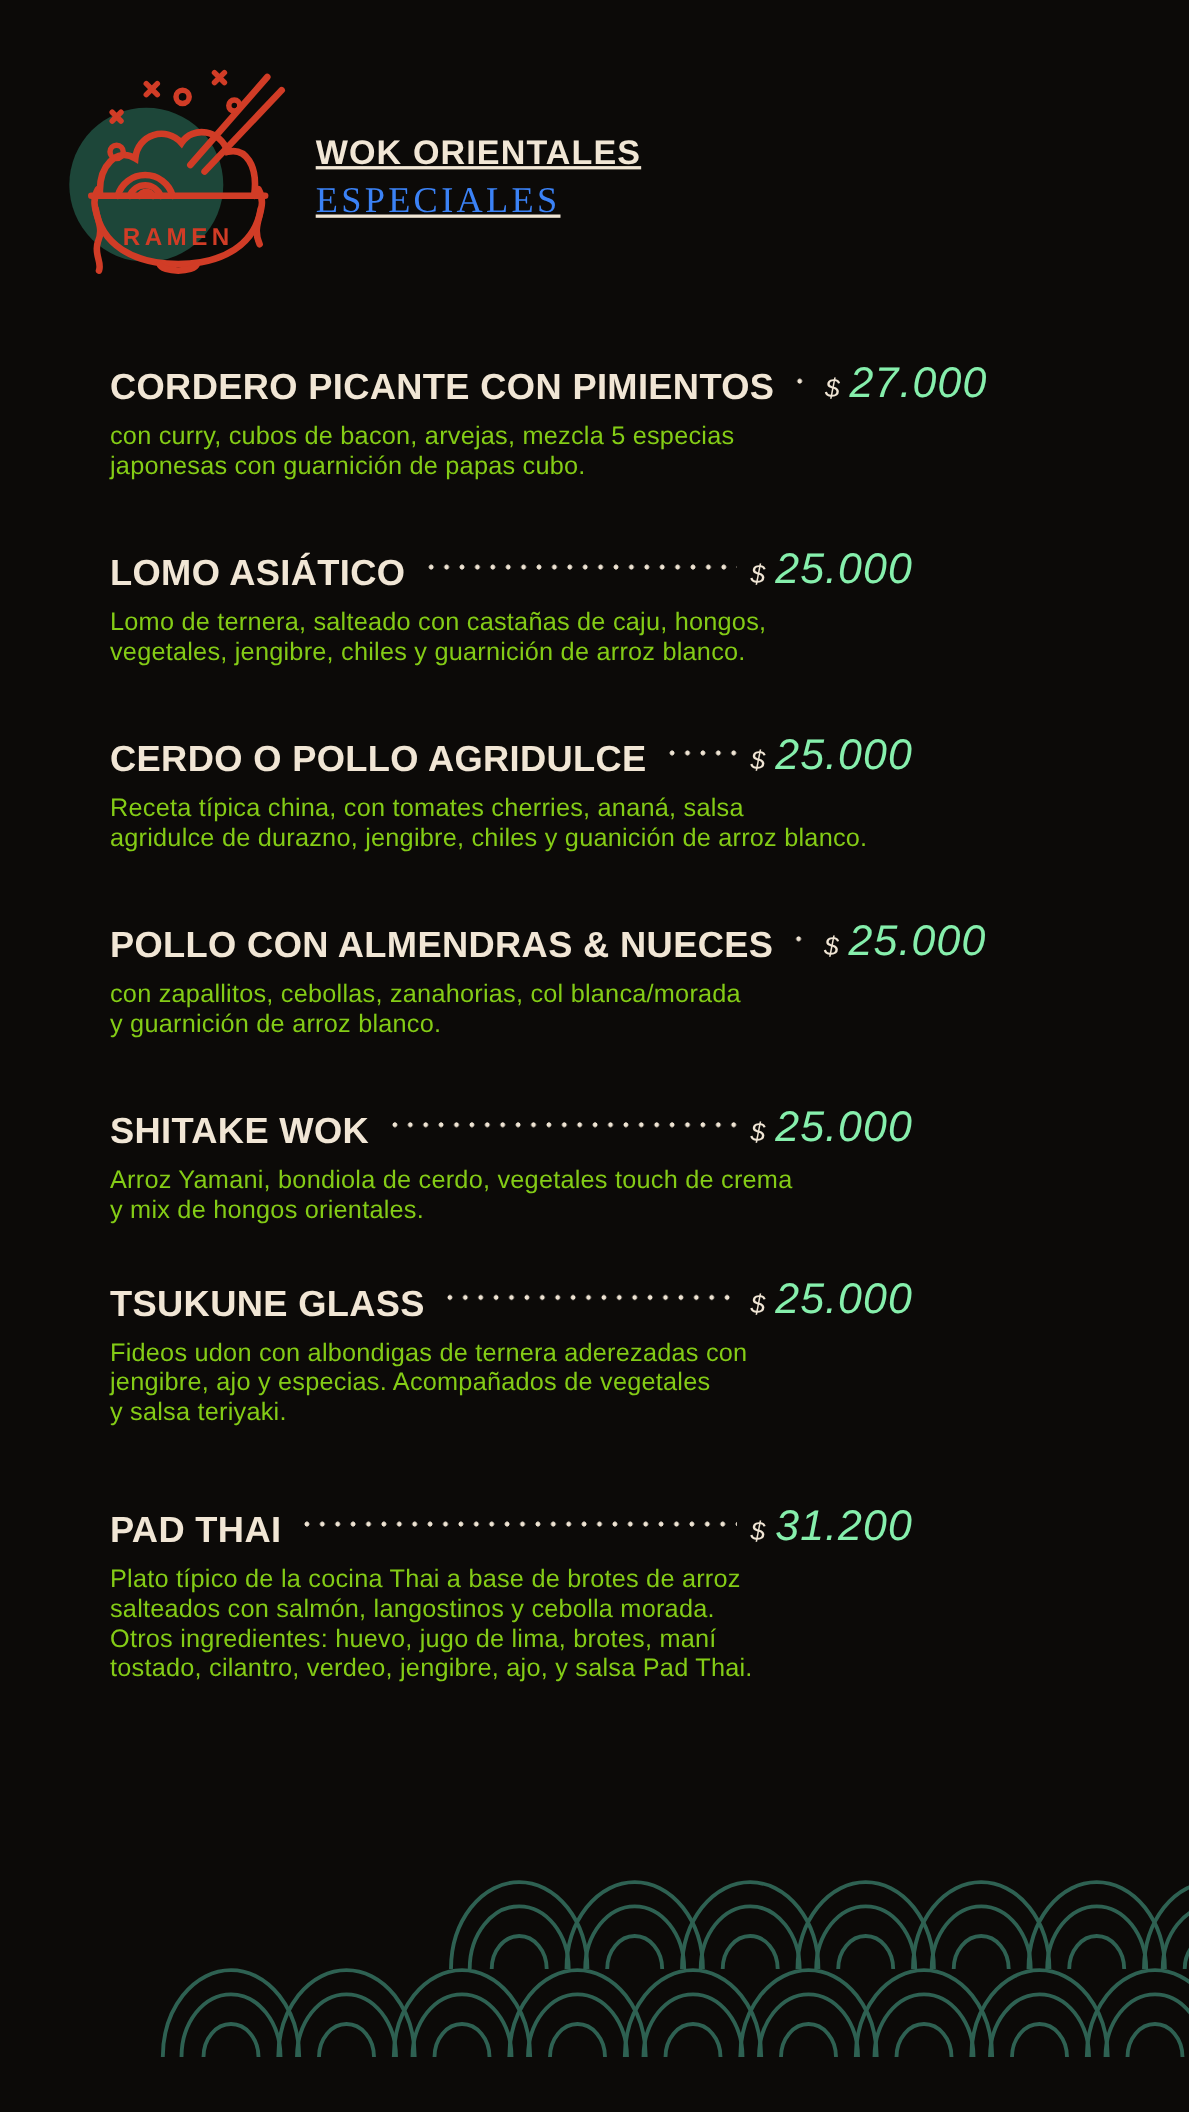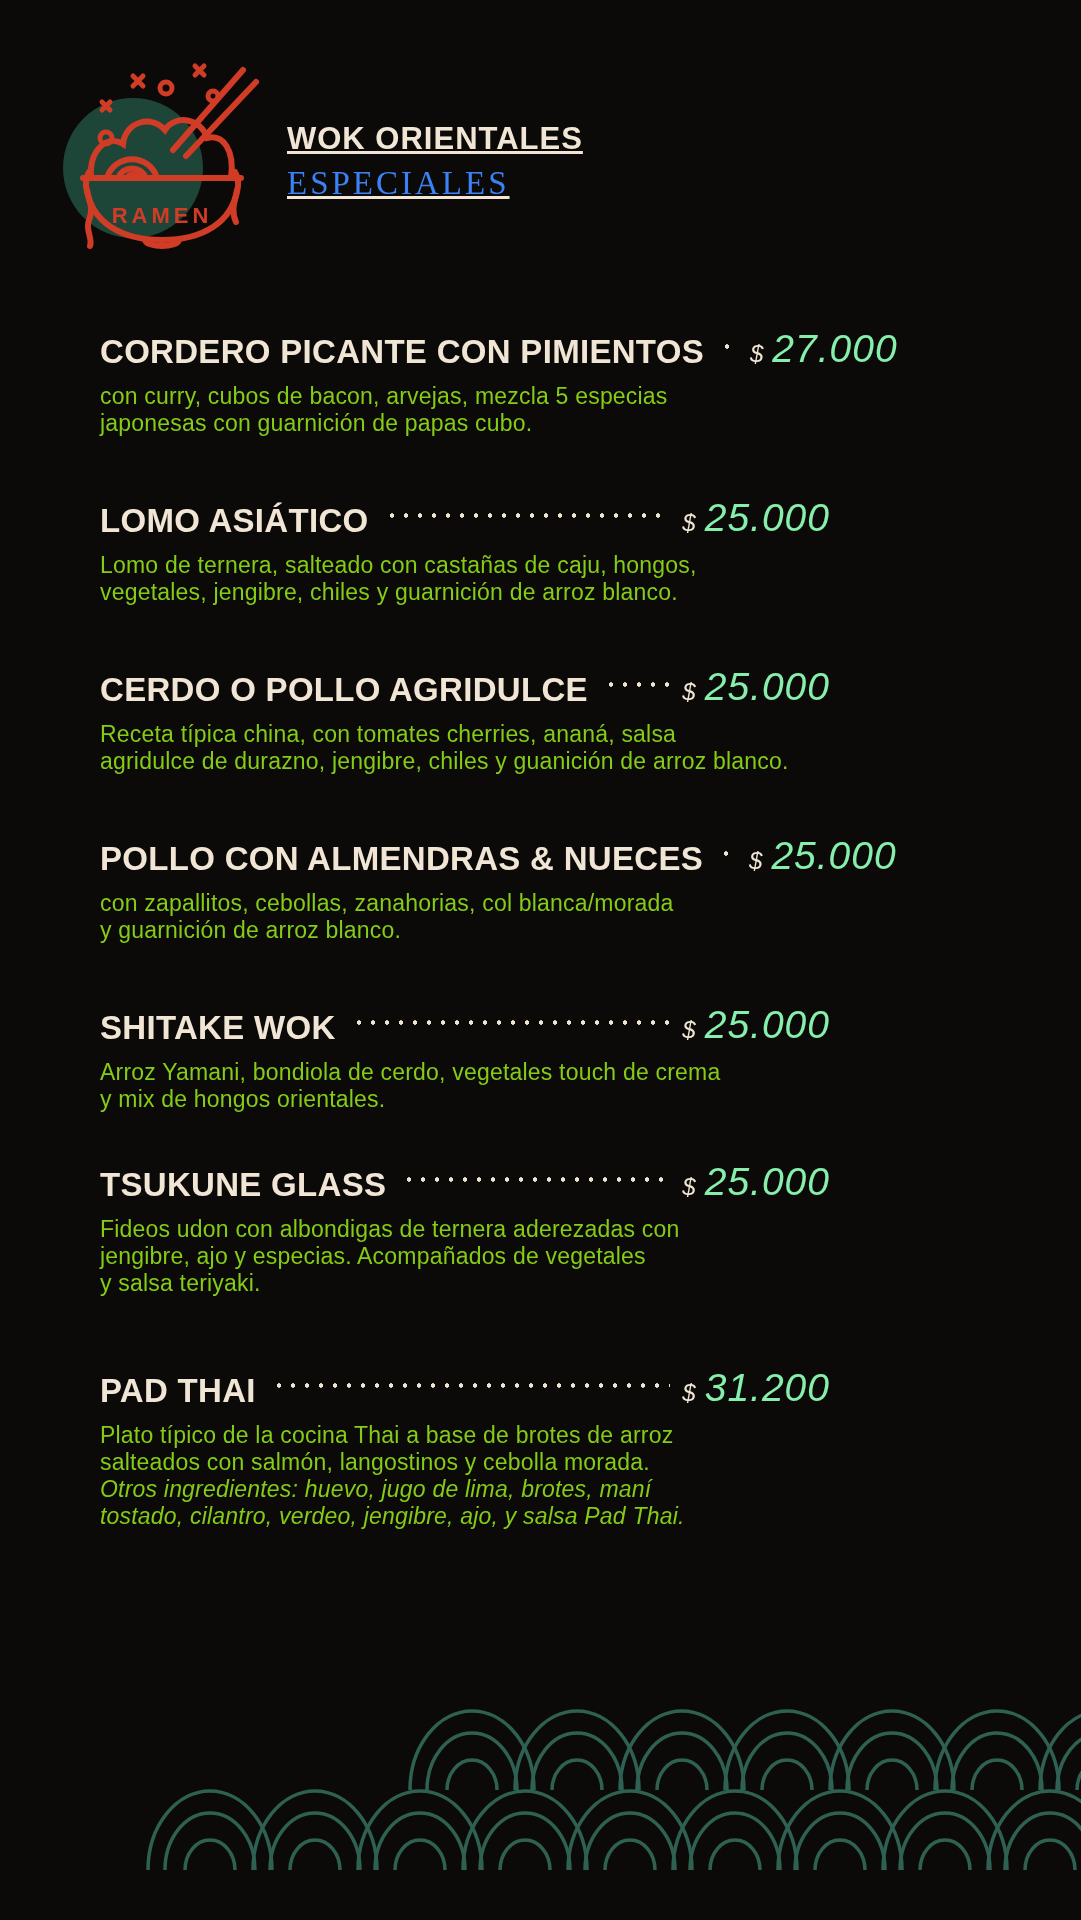--- a/index.html
+++ b/index.html
@@ -41,21 +41,21 @@
     background-position:left center;
   }
   .price{display:flex;align-items:baseline;white-space:nowrap;line-height:38px;}
   .currency{font-size:24px;font-style:italic;margin-right:9px;color:#f1e6d5;}
   .amount{font-size:39px;font-style:italic;letter-spacing:1px;color:#86efac;}
   .desc{
     font-size:23px;line-height:27px;letter-spacing:.2px;
     margin:0;color:#84cc16;
   }
   .desc.first{margin-top:10px;}
-  .desc.italic{font-style:italic;}
+  .desc.italic{}
   
   .waves{position:absolute;left:0;top:1640px;}
 </style>
 </head>
 <body>
 
 <div class="page">
 
   <svg class="logo" viewBox="0 0 230 200">
     <circle cx="88" cy="118" r="70" fill="#1d4639"></circle>

